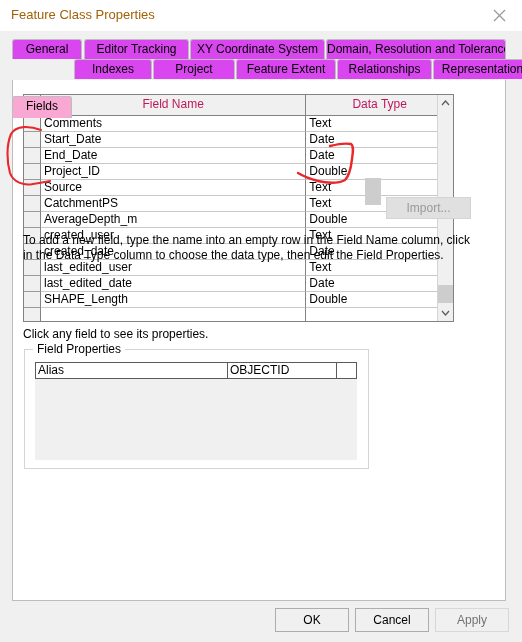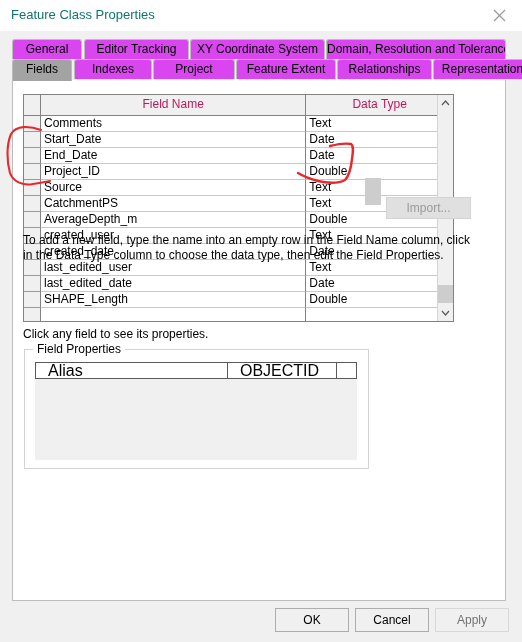--- a/index.html
+++ b/index.html
@@ -18,21 +18,21 @@
   
   #titlebar {
     position: absolute; left: 0; top: 0;
     width: 522px; height: 31px;
     background: #ffffff;
     border-bottom: 1px solid #ffffff;
   }
   #title-text {
     position: absolute; left: 11px; top: 7px;
     font-size: 13px;
-    color: #0f766e;
+    color: #a16207;
     white-space: nowrap;
   }
   #close-button {
     position: absolute; right: 0; top: 0;
     width: 45px; height: 31px;
     display: flex; align-items: center; justify-content: center;
   }
   #close-button svg { display: block; }
 
   
@@ -61,23 +61,24 @@
     border-bottom: none;
     border-radius: 3px 3px 0 0;
     font-size: 12px;
     color: #000;
     text-align: center;
     line-height: 18px;
     white-space: nowrap;
     overflow: hidden;
   }
   .tab.selected {
-    background: #a3a3a3;
+    background: #f9a8d4;
     height: 22px;
     z-index: 5;
+    margin-top: 37px;
   }
 
   
   #tab-panel {
     position: absolute;
     left: 12px; top: 49px;
     width: 494px; height: 521px;
     box-sizing: border-box;
     background: #ffffff;
     border: 1px solid #bdbdbd;
@@ -216,23 +217,23 @@
   #fp-header {
     position: absolute; left: 0; top: 0;
     height: 17px; width: 100%;
     display: flex;
   }
   .fp-cell {
     box-sizing: border-box;
     background: #ffffff;
     border: 1px solid #5a5a5a;
     border-right: none;
-    font-size: 16px;
+    font-size: 12px;
     line-height: 15px;
-    padding-left: 12px;
+    padding-left: 2px;
     color: #000;
     white-space: nowrap;
     overflow: hidden;
   }
   .fp-alias { width: 192px; }
   .fp-value { width: 109px; }
   .fp-spare { width: 21px; border-right: 1px solid #5a5a5a; }
 
   #fp-scrollthumb {
     position: absolute;

